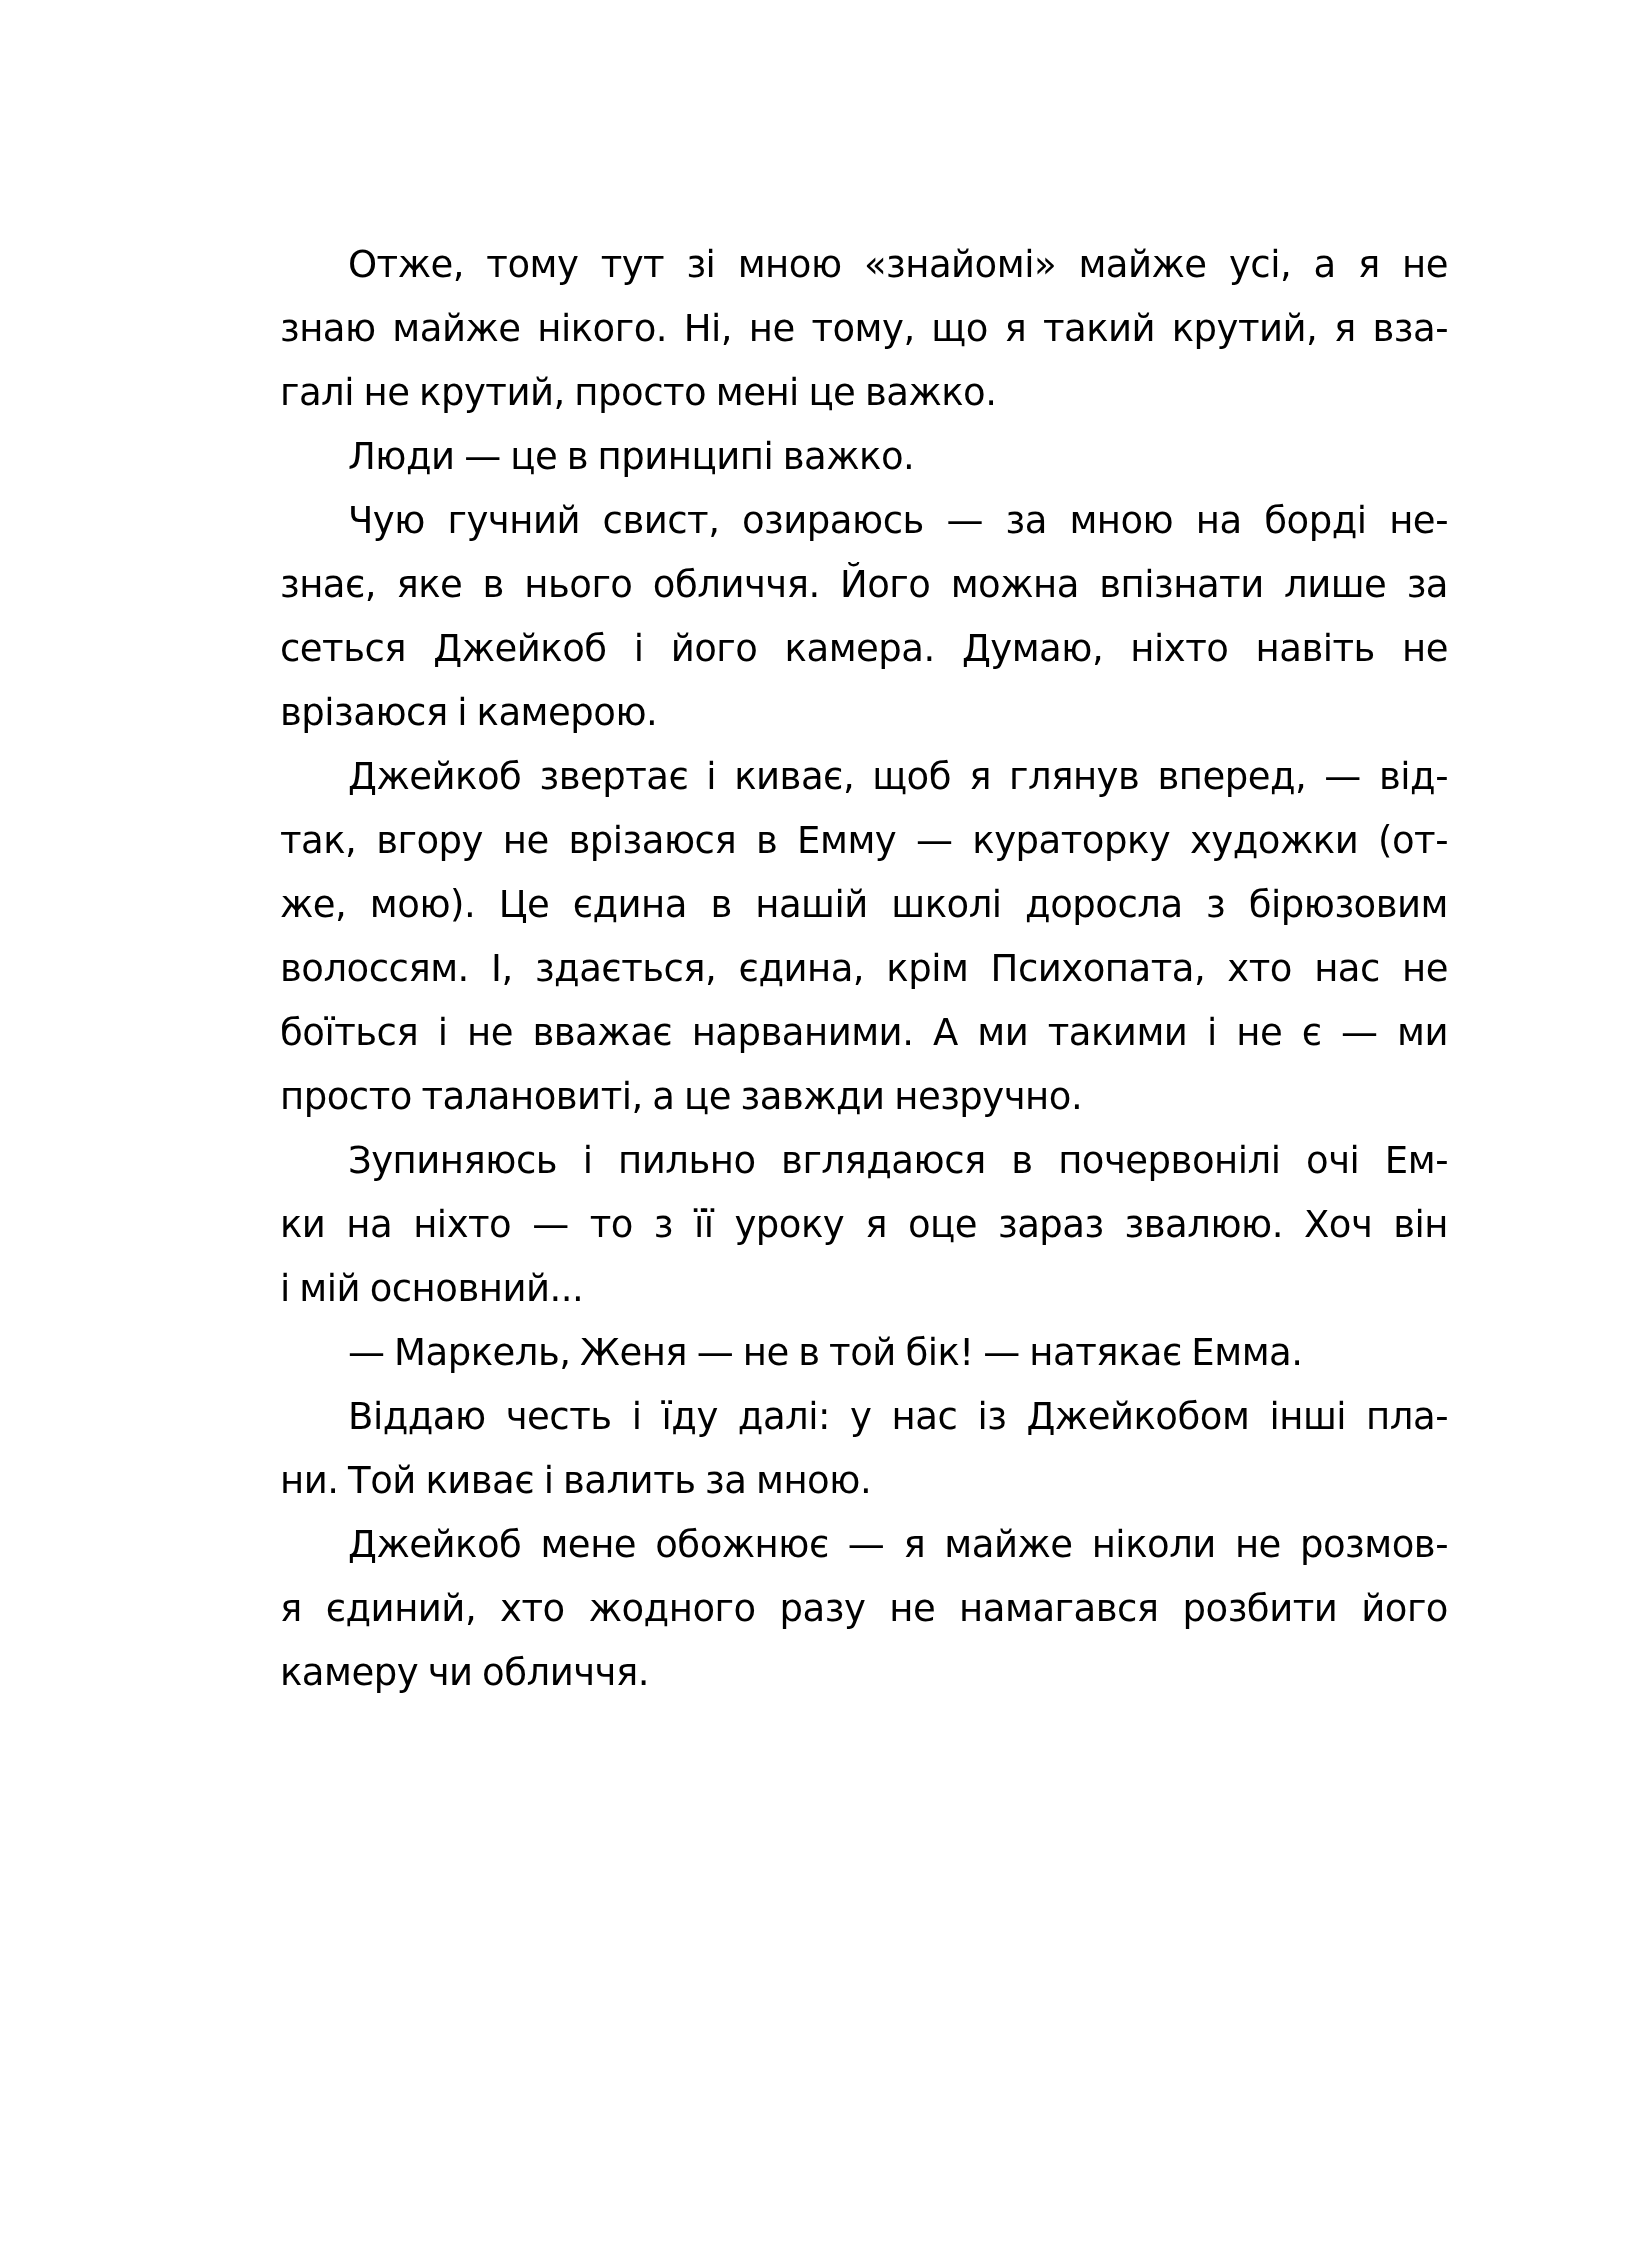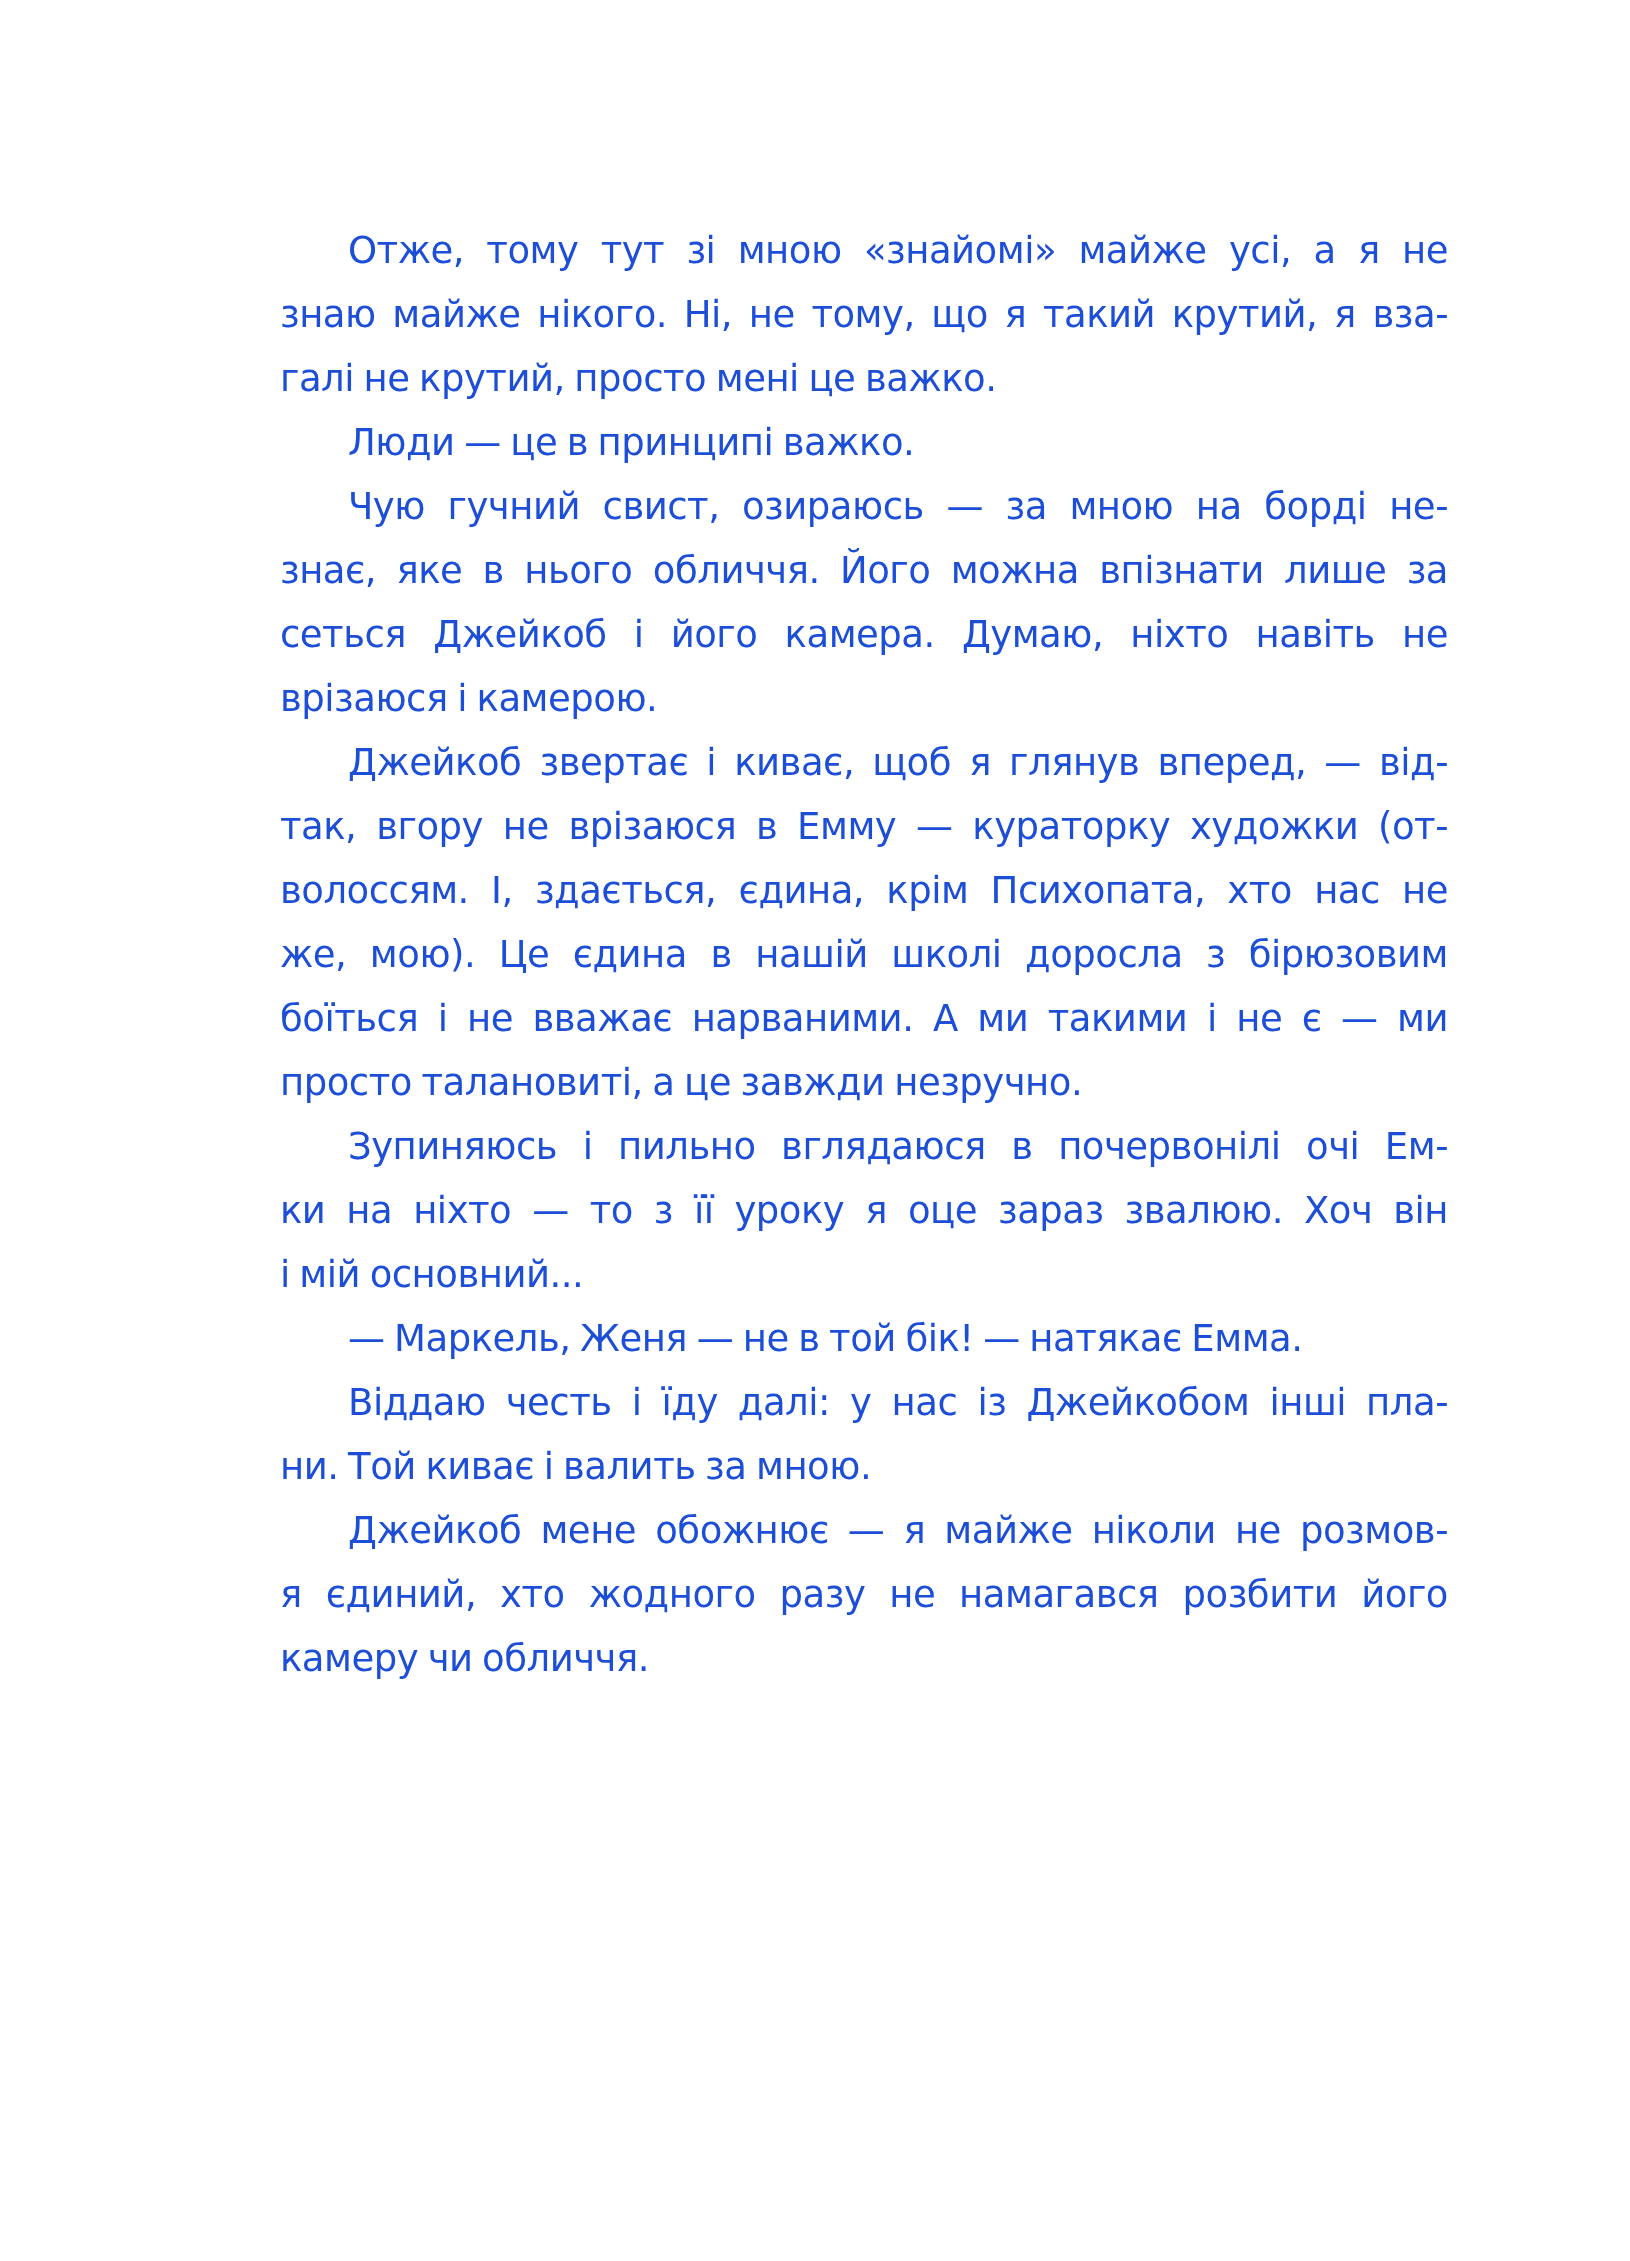--- a/index.html
+++ b/index.html
@@ -9,26 +9,26 @@
     }
     body {
       width: 1631px;
       height: 2261px;
       position: relative;
       overflow: hidden;
     }
     .page {
       position: absolute;
       left: 280px;
-      top: 219px;
+      top: 233px;
       width: 1168px;
       font-family: "DejaVu Sans", "Liberation Sans", sans-serif;
       font-size: 37px;
       line-height: 64px;
-      color: #1d4ed8;
+      color: #000000;
     }
     .line {
       display: block;
       height: 64px;
       white-space: nowrap;
       text-align: justify;
       text-align-last: justify;
       letter-spacing: -0.5px;
       word-spacing: -1.7px;
     }
@@ -58,22 +58,22 @@
   <div>
     <span class="line indent">Чую гучний свист, озираюсь — за мною на борді не-</span>
     <span class="line">знає, яке в нього обличчя. Його можна впізнати лише за</span>
     <span class="line">сеться Джейкоб і його камера. Думаю, ніхто навіть не</span>
     <span class="line last">врізаюся і камерою.</span>
   </div>
 
   <div>
     <span class="line indent">Джейкоб звертає і киває, щоб я глянув вперед, — від-</span>
     <span class="line">так, вгору не врізаюся в Емму — кураторку художки (от-</span>
+    <span class="line">же, мою). Це єдина в нашій школі доросла з бірюзовим</span>
     <span class="line">волоссям. І, здається, єдина, крім Психопата, хто нас не</span>
-    <span class="line">же, мою). Це єдина в нашій школі доросла з бірюзовим</span>
     <span class="line">боїться і не вважає нарваними. А ми такими і не є — ми</span>
     <span class="line last">просто талановиті, а це завжди незручно.</span>
   </div>
 
   <div>
     <span class="line indent">Зупиняюсь і пильно вглядаюся в почервонілі очі Ем-</span>
     <span class="line">ки на ніхто — то з її уроку я оце зараз звалюю. Хоч він</span>
     <span class="line last">і мій основний...</span>
   </div>
 

